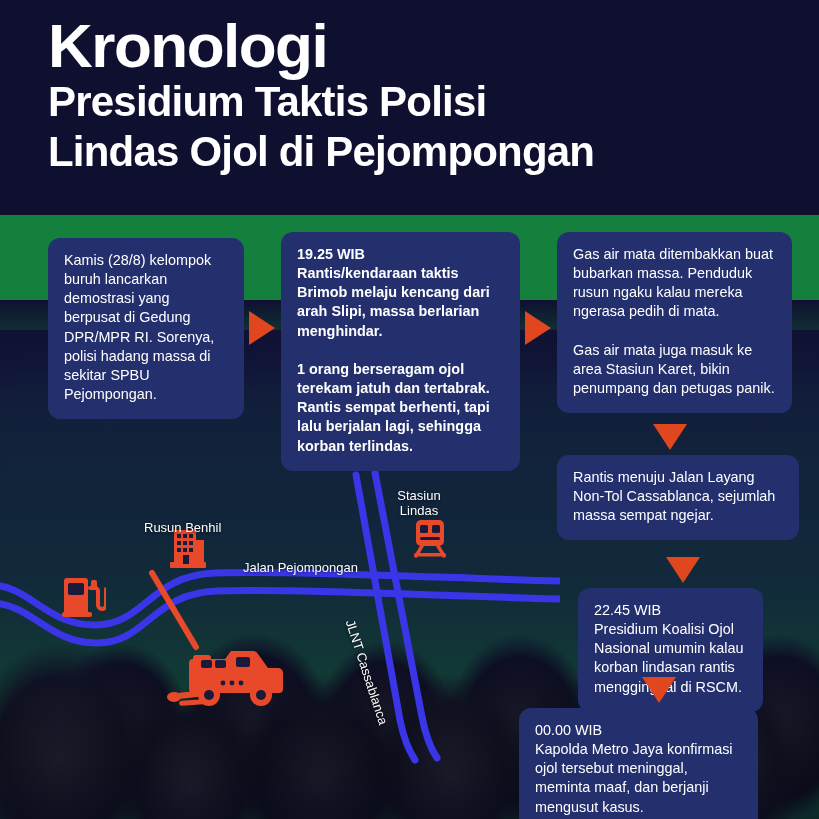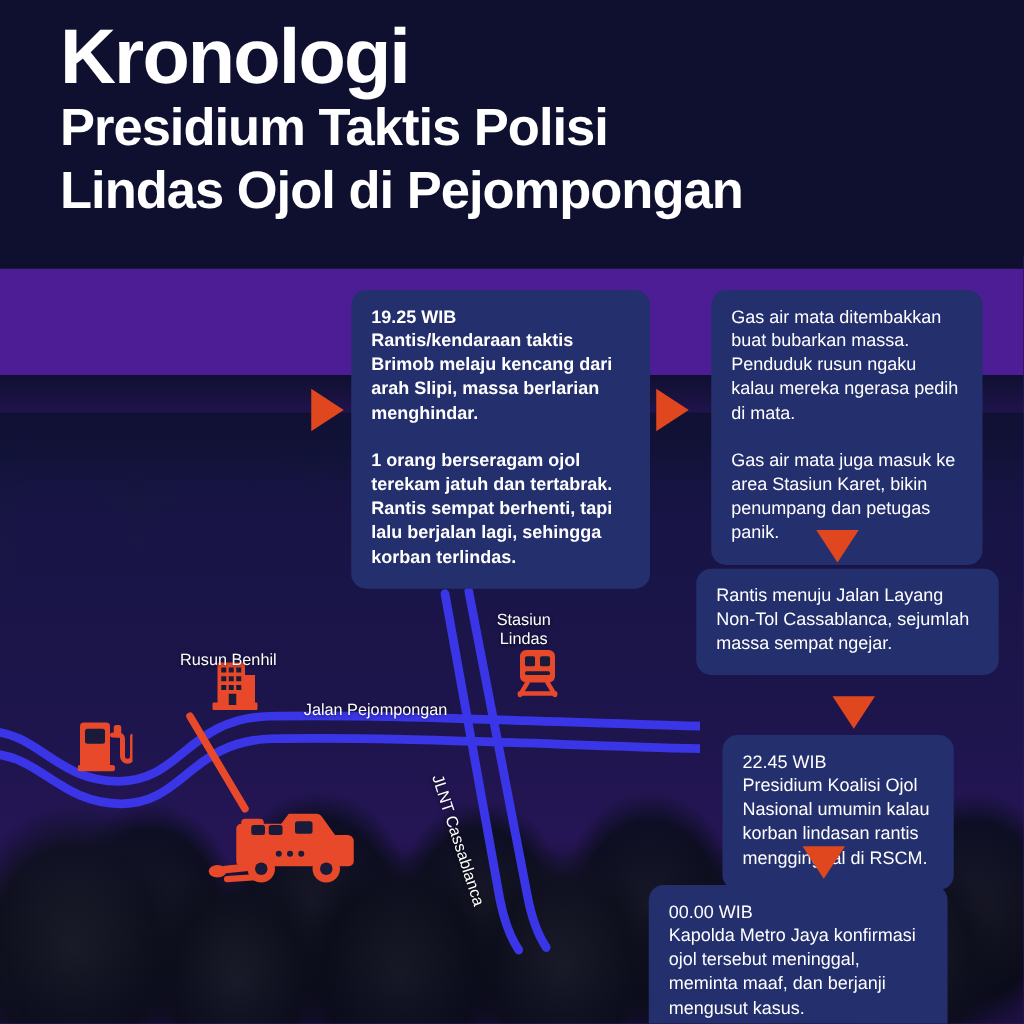--- a/index.html
+++ b/index.html
@@ -5,21 +5,21 @@
   * { box-sizing: border-box; margin: 0; padding: 0; }
   html, body {
     width: 819px; height: 819px;
     background: #0d0e2b;
     font-family: "Liberation Sans", sans-serif;
     overflow: hidden;
   }
   #infographic {
     position: relative;
     width: 819px; height: 819px;
-    background: #4c1d95;
+    background: #15803d;
     overflow: hidden;
   }
 
   
   .photo-bg {
     position: absolute;
     left: 0; top: 330px; width: 819px; height: 489px;
     overflow: hidden;
     filter: grayscale(1) brightness(.55) contrast(1.15);
   }
@@ -102,21 +102,21 @@
     color: #ffffff;
     font-size: 14.4px;
     line-height: 1.33;
     padding: 13px 16px 15px 16px;
     font-weight: 500;
     white-space: pre-line;
     z-index: 6;
   }
   #box1 { left: 48px;  top: 238px; width: 196px; }
   #box2 { left: 281px; top: 232px; width: 239px; font-weight: bold; }
-  #box3 { left: 557px; top: 232px; width: 217px; margin-left: 12px; }
+  #box3 { left: 557px; top: 232px; width: 235px; }
   #box4 { left: 557px; top: 455px; width: 242px; }
   #box5 { left: 578px; top: 588px; width: 185px; }
   #box6 { left: 519px; top: 708px; width: 239px; }
 
   
   .arrow { position: absolute; width: 0; height: 0; z-index: 6; }
   .arrow.right {
     border-top: 17px solid transparent;
     border-bottom: 17px solid transparent;
     border-left: 26px solid #e0471f;
@@ -192,20 +192,21 @@
   <div class="photo-tint"></div>
   <div class="photo-fade-top"></div>
   <div class="bottom-shade"></div>
 
   <div class="header">
     <div class="title-main">Kronologi</div>
     <div class="title-sub">Presidium Taktis Polisi</div>
     <div class="title-sub">Lindas Ojol di Pejompongan</div>
   </div>
 
+  <div class="box" id="box1">Kamis (28/8) kelompok buruh lancarkan demostrasi yang berpusat di  Gedung DPR/MPR RI. Sorenya, polisi hadang massa di sekitar SPBU Pejompongan.</div>
   <div class="box" id="box2">19.25 WIB
 Rantis/kendaraan taktis Brimob melaju kencang dari arah Slipi, massa berlarian menghindar.
 
 1 orang berseragam ojol terekam jatuh dan tertabrak. Rantis sempat berhenti, tapi lalu berjalan lagi, sehingga korban terlindas.</div>
   <div class="box" id="box3">Gas air mata ditembakkan buat bubarkan massa. Penduduk rusun ngaku kalau mereka ngerasa pedih di mata.
 
 Gas air mata juga masuk ke area Stasiun Karet, bikin penumpang dan petugas panik.</div>
   <div class="box" id="box4">Rantis menuju Jalan Layang Non-Tol Cassablanca, sejumlah massa sempat ngejar.</div>
   <div class="box" id="box5">22.45 WIB
 Presidium Koalisi Ojol Nasional umumin kalau korban lindasan rantis mengginggal di RSCM.</div>

